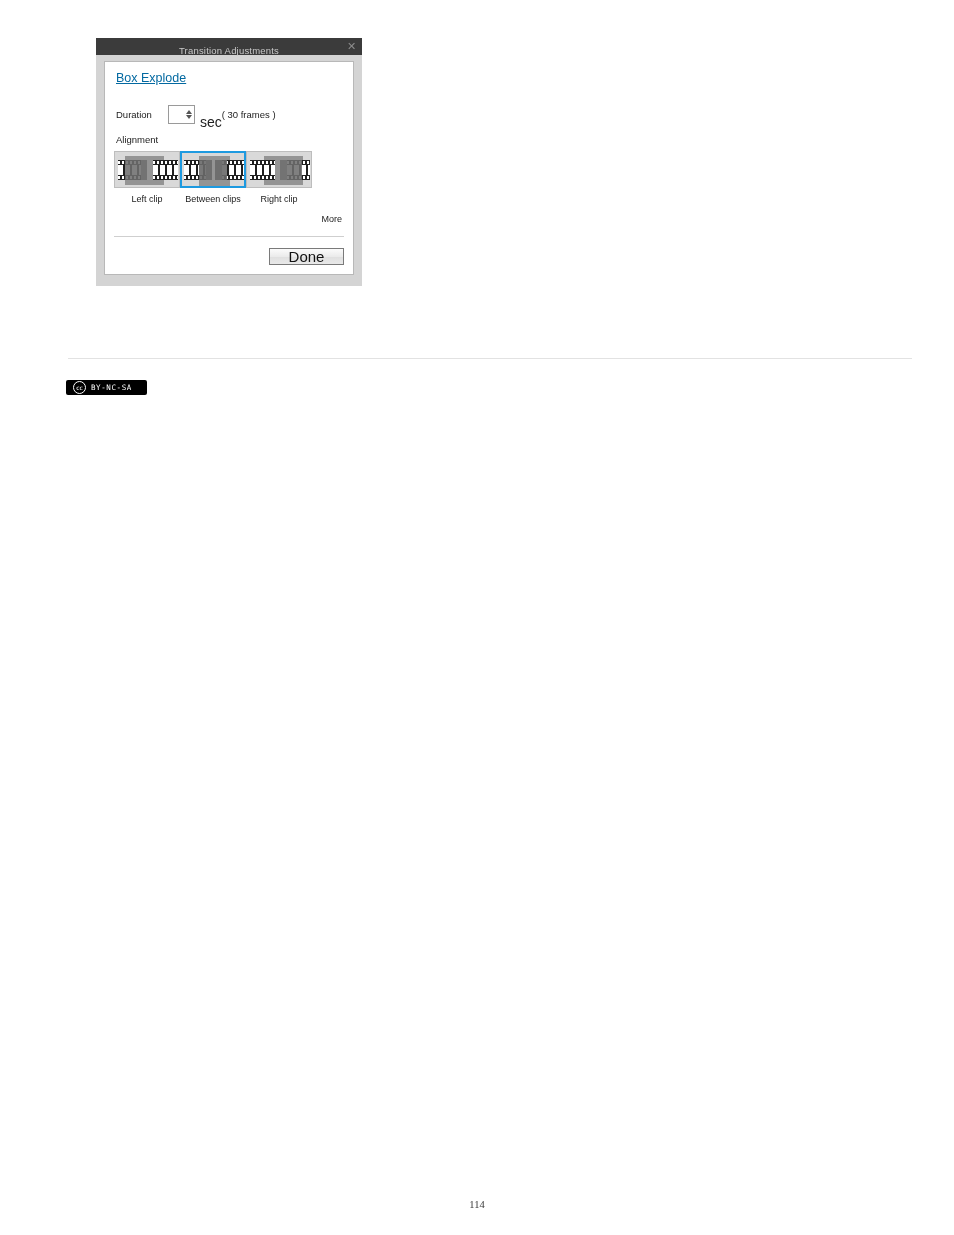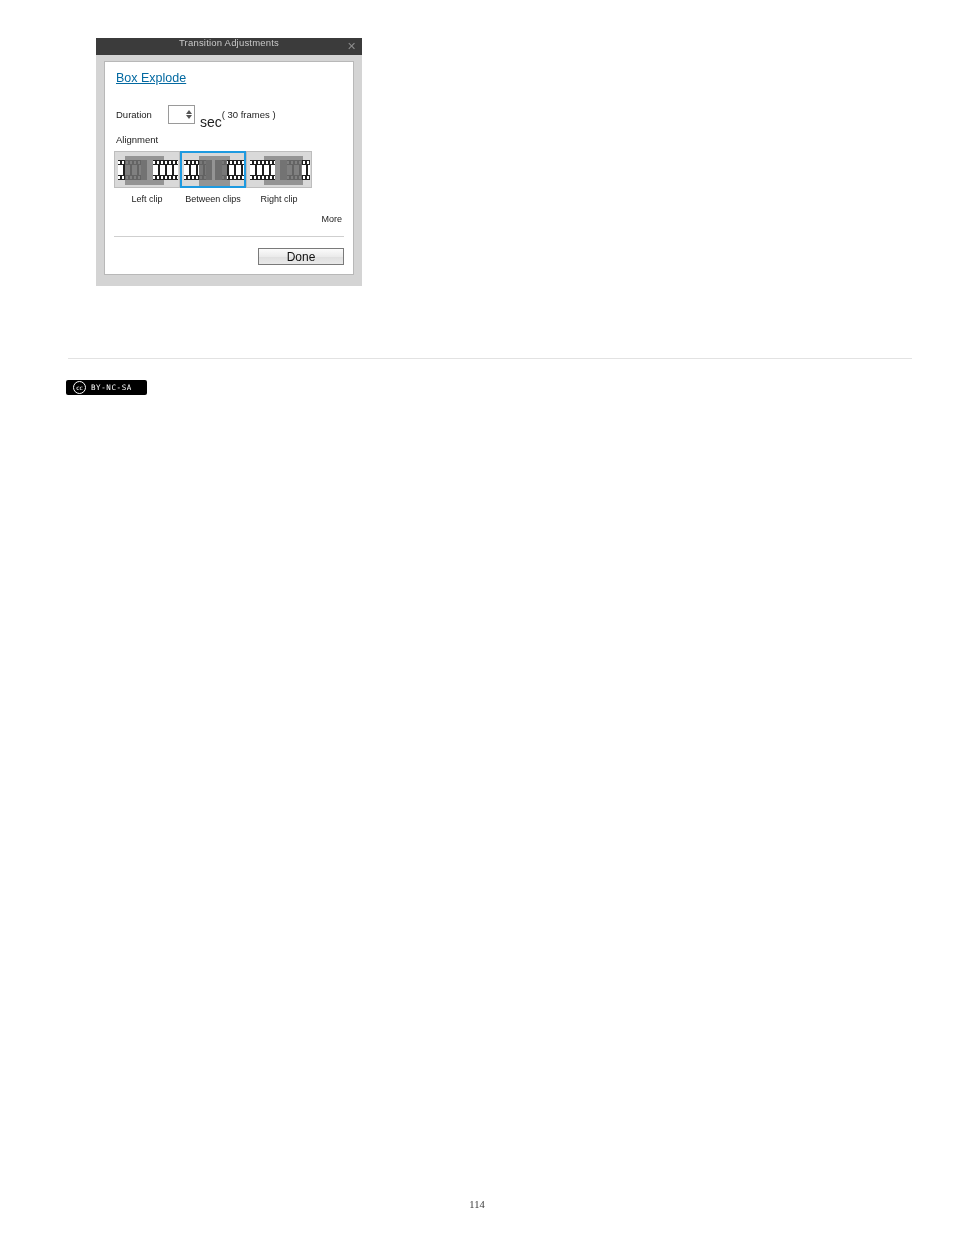--- a/index.html
+++ b/index.html
@@ -23,21 +23,21 @@
     width: 266px;
     height: 248px;
     background: #d4d4d4;
     box-sizing: border-box;
   }
   .dialog-titlebar {
     position: relative;
     height: 17px;
     background: #3b3b3b;
     display: flex;
-    align-items: flex-start;
+    align-items: flex-end;
     justify-content: center;
   }
   .dialog-title {
     font-size: 9.5px;
     color: #c9c9c9;
     letter-spacing: 0.2px;
     line-height: 1;
     white-space: nowrap;
   }
   .close-icon {
@@ -230,26 +230,26 @@
     right: 9px;
     top: 174px;
     height: 1px;
     background: #cfcfcf;
   }
 
   .done-button {
     position: absolute;
     right: 9px;
     top: 186px;
-    width: 86px;
+    width: 75px;
     height: 17px;
     background: linear-gradient(to bottom, #fbfbfb 0%, #ebebeb 50%, #dfdfdf 51%, #e9e9e9 100%);
     border: 1px solid #7a7a7a;
     box-sizing: border-box;
-    font-size: 12px;
+    font-size: 15px;
     color: #111;
     display: flex;
     align-items: center;
     justify-content: center;
     cursor: default;
   }
 
   
   .page-rule {
     position: absolute;

